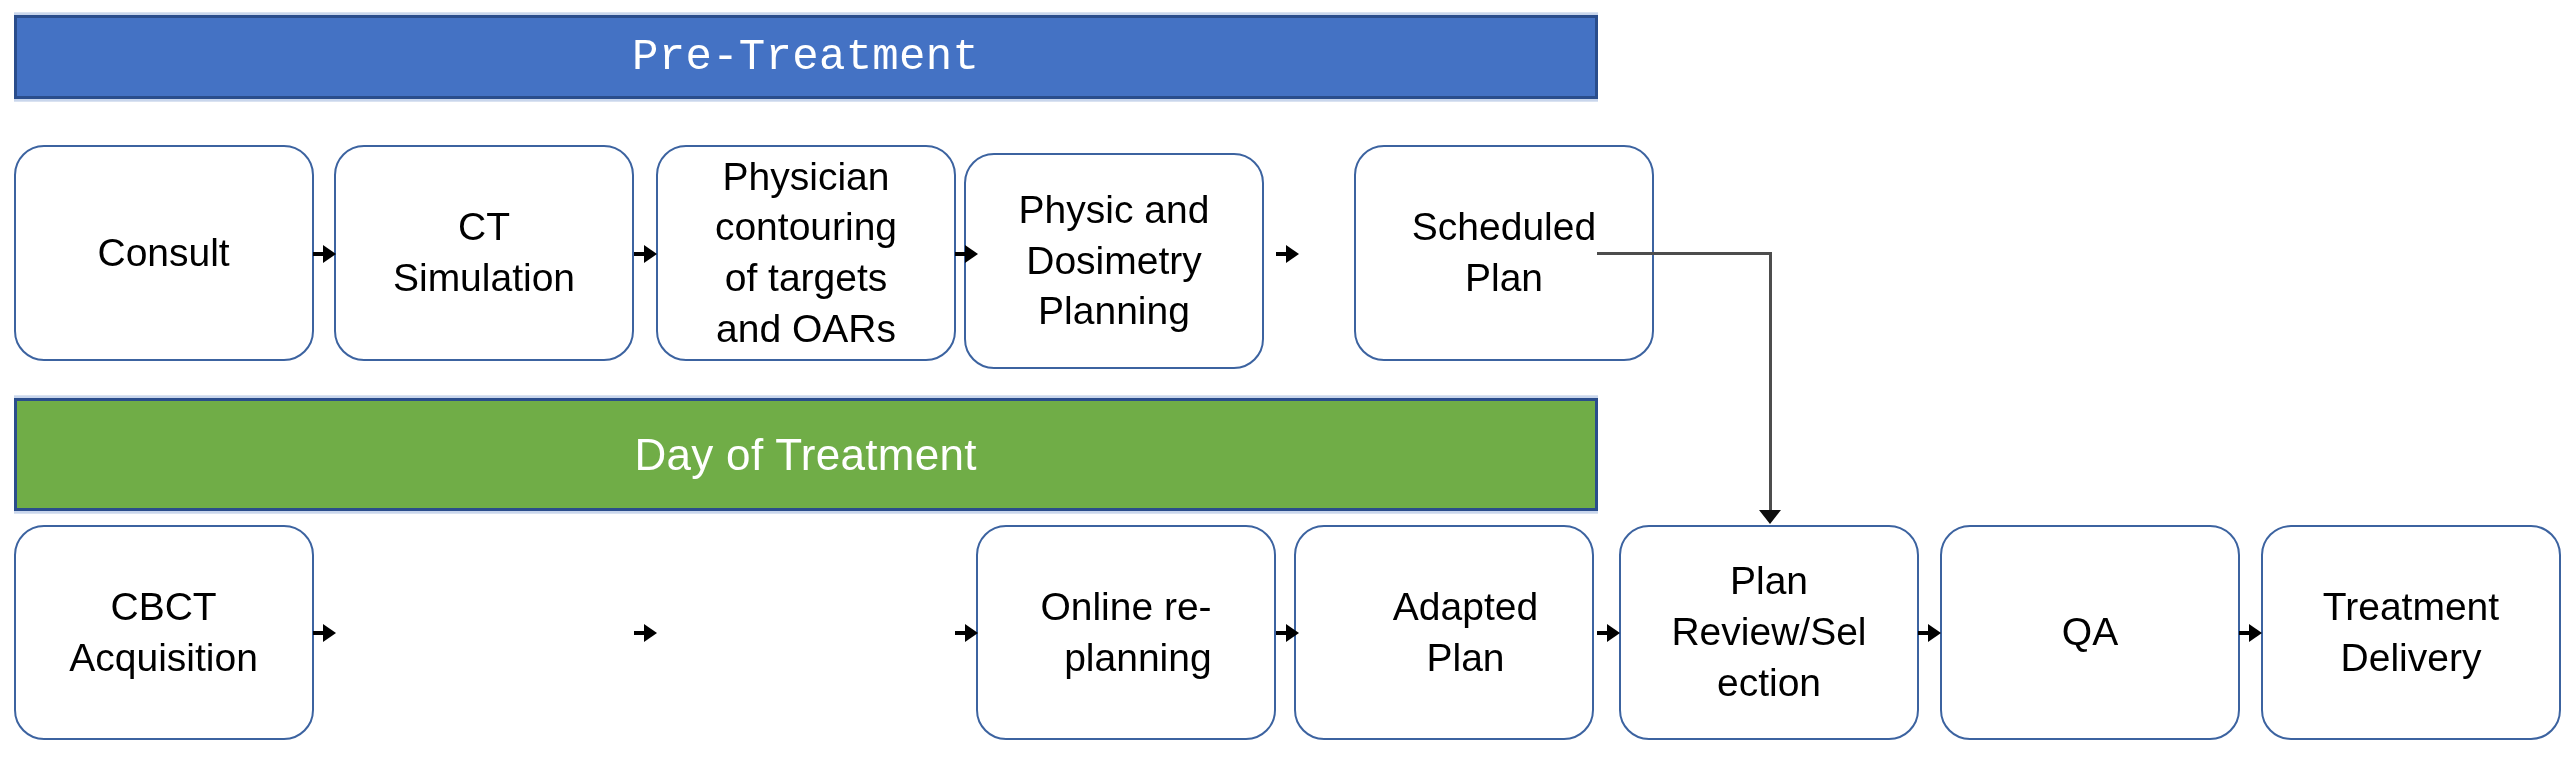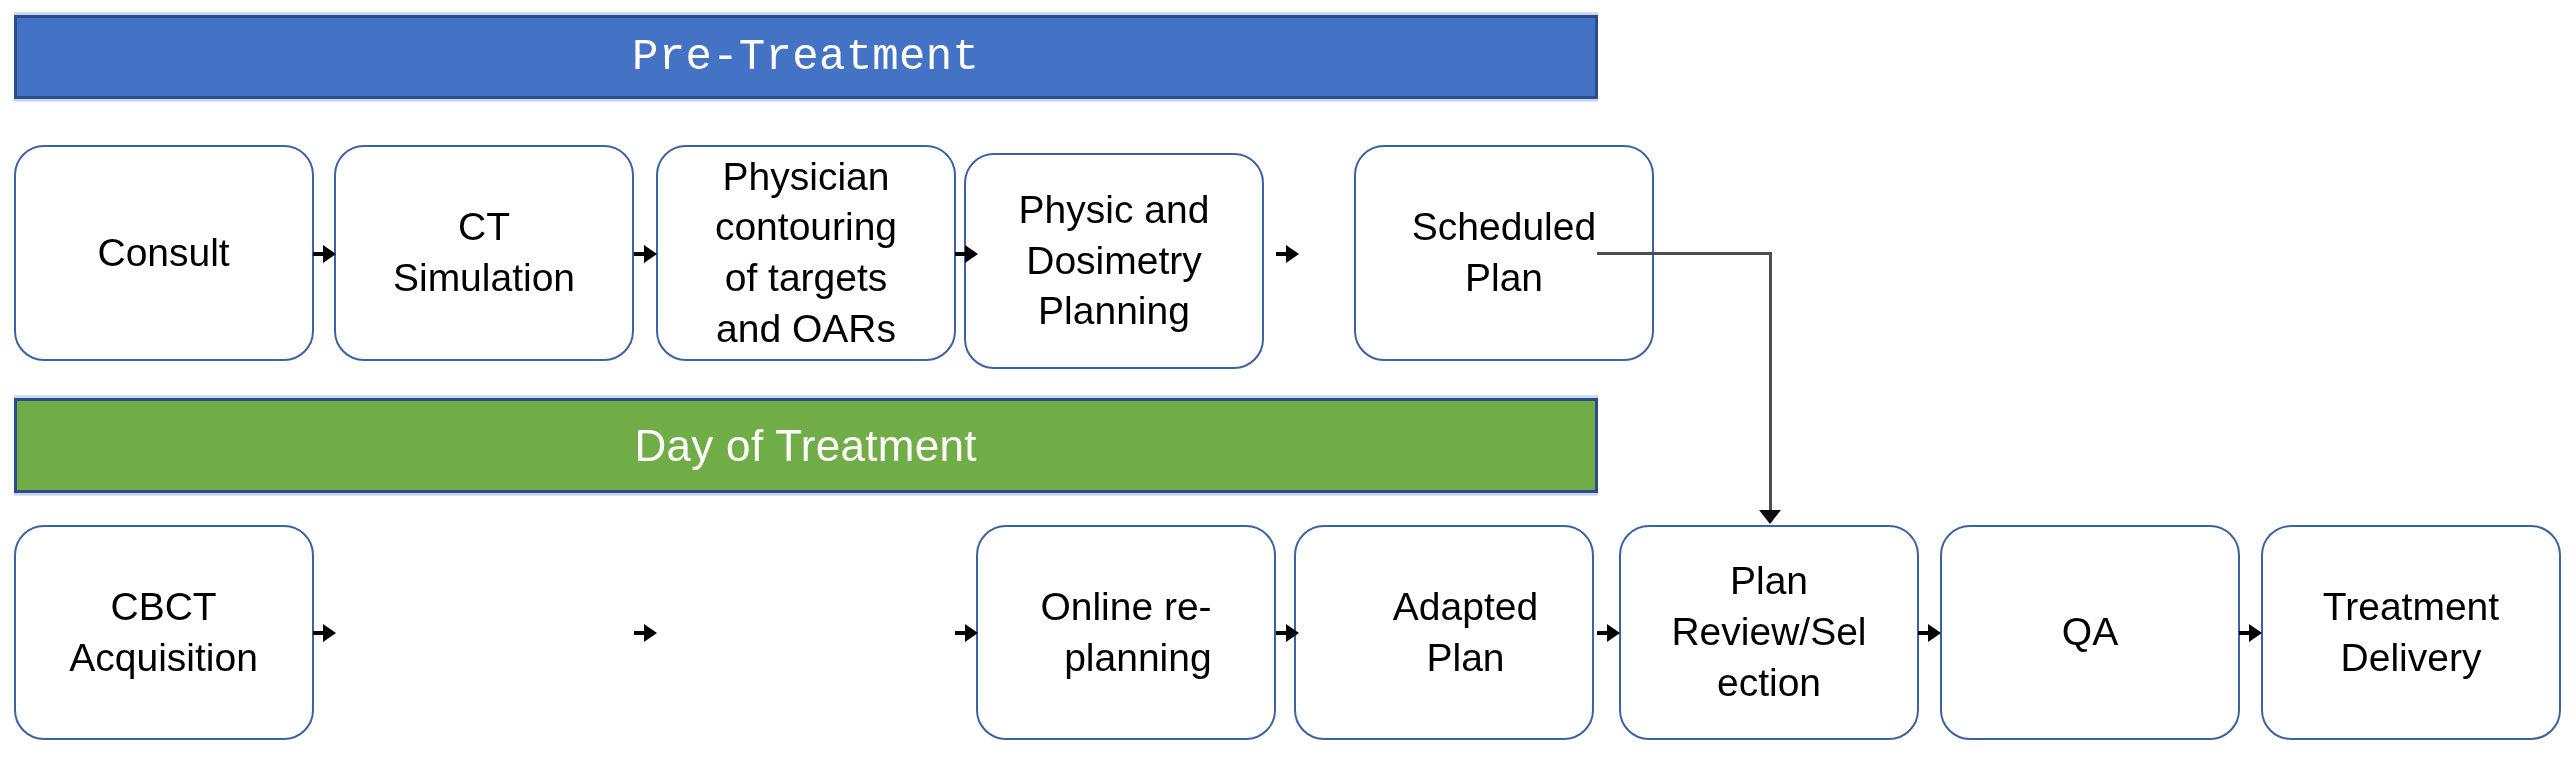--- a/index.html
+++ b/index.html
@@ -32,21 +32,21 @@
     letter-spacing: 0.3px;
   }
   .banner-pre {
     top: 15px;
     height: 84px;
     background: #4472c4;
     font-family: Liberation Mono, monospace;
   }
   .banner-day {
     top: 398px;
-    height: 95px;
+    height: 113px;
     background: #70ad47;
   }
 
   
   .fbox {
     position: absolute;
     width: 300px;
     box-sizing: border-box;
     background: #ffffff;
     border: 2.7px solid #3c63a0;

